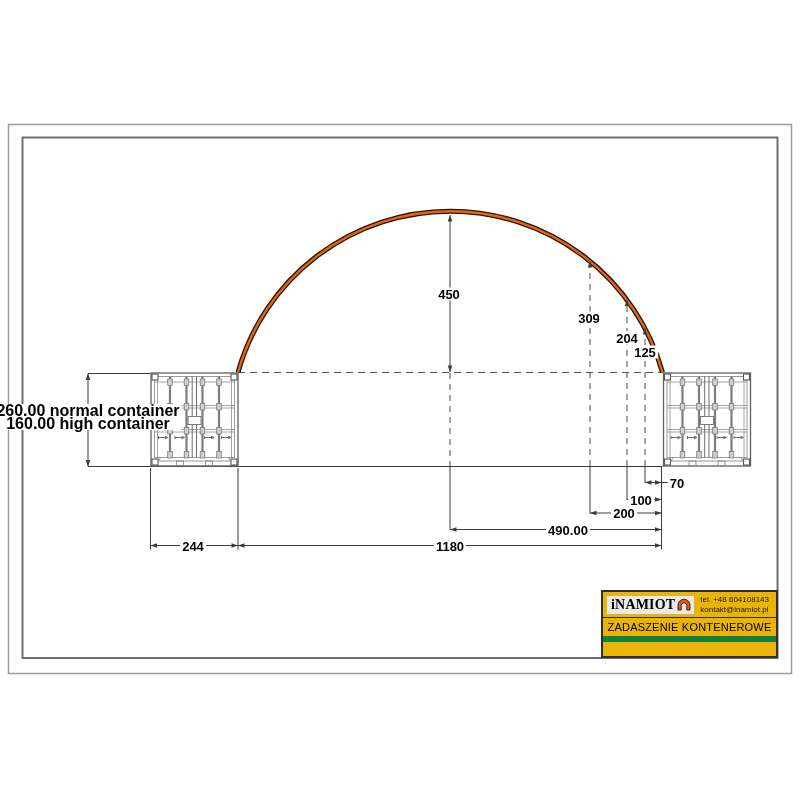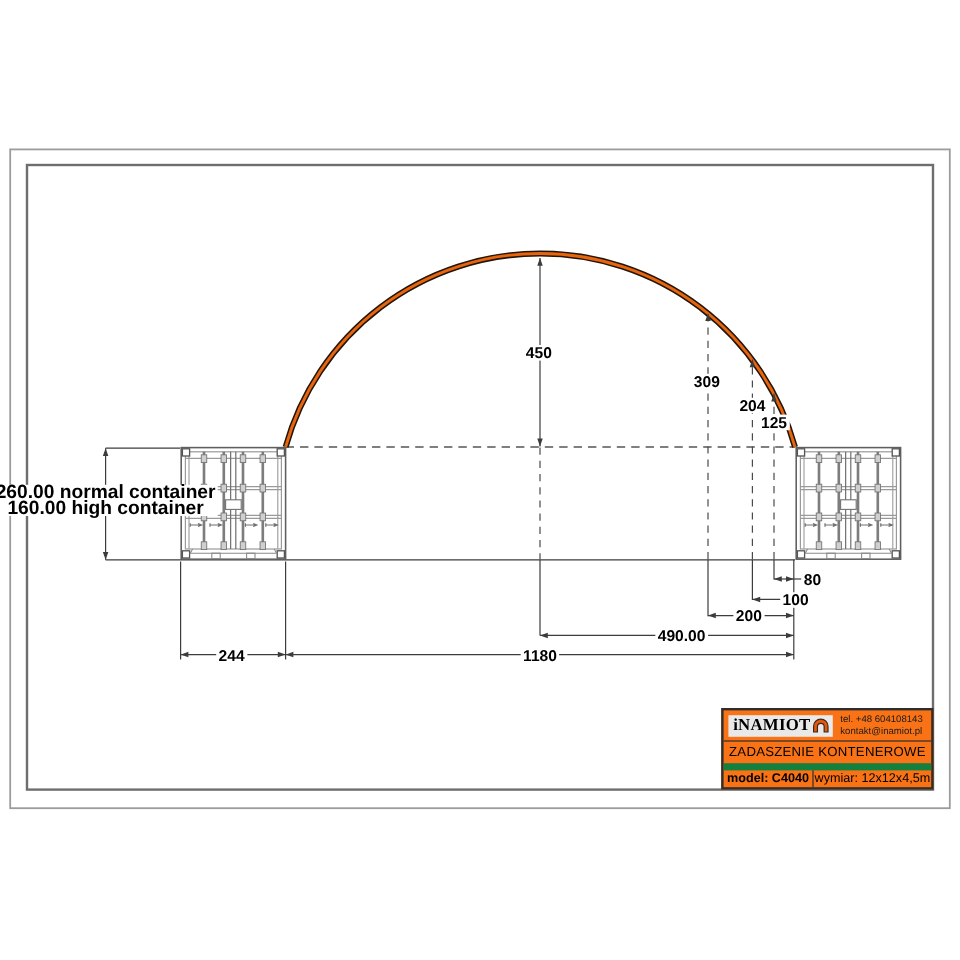--- a/index.html
+++ b/index.html
@@ -3,21 +3,21 @@
 <meta charset="utf-8">
 <style>
   html,body{margin:0;padding:0;background:#ffffff;}
   .canvas{position:relative;width:800px;height:800px;background:#fff;overflow:hidden;
           font-family:"Liberation Sans",sans-serif;color:#000;}
   svg.drawing{position:absolute;left:0;top:0;}
   .dim-label{position:absolute;transform:translate(-50%,-50%);background:#fff;
              font-weight:bold;font-size:13px;line-height:13px;padding:0 2px;white-space:nowrap;}
   .small-note{font-size:16px;line-height:13px;text-align:center;}
   
-  .titleblock{position:absolute;left:601px;top:590px;width:177px;height:68px;background:#f97316;
+  .titleblock{position:absolute;left:601px;top:590px;width:177px;height:68px;background:#eab308;
               border:2px solid #2e2e2e;box-sizing:border-box;display:flex;flex-direction:column;}
   .tb-row1{flex:0 0 25px;border-bottom:1px solid #2e2e2e;display:flex;align-items:center;padding:0 4px;}
   .tb-logo{background:#e9e9e9;display:flex;align-items:center;gap:1px;padding:1px 2px 1px 4px;}
   .tb-brand{font-family:"Liberation Serif",serif;font-weight:bold;font-size:14px;letter-spacing:0.2px;}
   .tb-contact{margin-left:auto;font-size:8px;line-height:9.5px;text-align:left;color:#1a1a1a;padding-right:3px;}
   .tb-row2{flex:0 0 18px;border-bottom:6px solid #15803d;display:flex;align-items:center;
            justify-content:center;font-size:11px;letter-spacing:0.2px;}
   .tb-row3{flex:1;display:flex;align-items:stretch;}
   .tb-model{flex:0 0 74px;border-right:1px solid #2e2e2e;display:flex;align-items:center;
             justify-content:center;font-weight:bold;font-size:10.5px;}
@@ -123,22 +123,22 @@
     </g>
 
     <use href="#cont" transform="translate(150.5,372.5)"></use>
     <use href="#cont" transform="translate(663,372.5)"></use>
   </svg>
 
   <div class="dim-label" style="left:449px;top:293.5px;">450</div>
   <div class="dim-label" style="left:589px;top:318px;">309</div>
   <div class="dim-label" style="left:627px;top:338px;">204</div>
   <div class="dim-label" style="left:645px;top:352px;">125</div>
-  <div class="dim-label" style="left:677px;top:482.5px;">80</div>
-  <div class="dim-label" style="left:663px;top:499.5px;">100</div>
+  <div class="dim-label" style="left:677px;top:482.5px;">70</div>
+  <div class="dim-label" style="left:641px;top:499.5px;">100</div>
   <div class="dim-label" style="left:624px;top:513px;">200</div>
   <div class="dim-label" style="left:556px;top:529.5px;margin-left:12px;">490.00</div>
   <div class="dim-label" style="left:450px;top:545.5px;">1180</div>
   <div class="dim-label" style="left:193px;top:545.5px;">244</div>
 
   <div class="dim-label small-note" style="left:88px;top:417px;">
     <div>260.00 normal container</div>
     <div>160.00 high container</div>
   </div>
 
@@ -149,19 +149,15 @@
         <svg width="16" height="15" viewBox="0 0 16 15">
           <path d="M2 13 V8.2 A6 6 0 0 1 14 8.2 V13 H10.8 V8.6 A2.8 2.8 0 0 0 5.2 8.6 V13 Z" fill="#e8560e" stroke="#3a2a1a" stroke-width="1"></path>
         </svg>
       </div>
       <div class="tb-contact">
         <div>tel. +48 604108143</div>
         <div>kontakt@inamiot.pl</div>
       </div>
     </div>
     <div class="tb-row2">ZADASZENIE KONTENEROWE</div>
-    <div class="tb-row3">
-      <div class="tb-model">model: C4040</div>
-      <div class="tb-dim">wymiar: 12x12x4,5m</div>
-    </div>
   </div>
 
 </div>
 
 </body></html>

